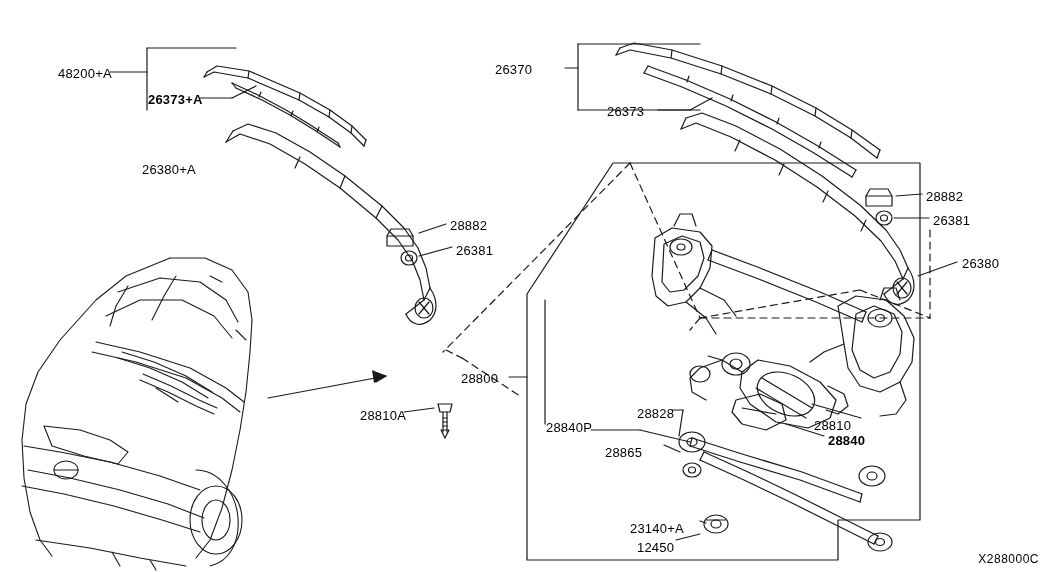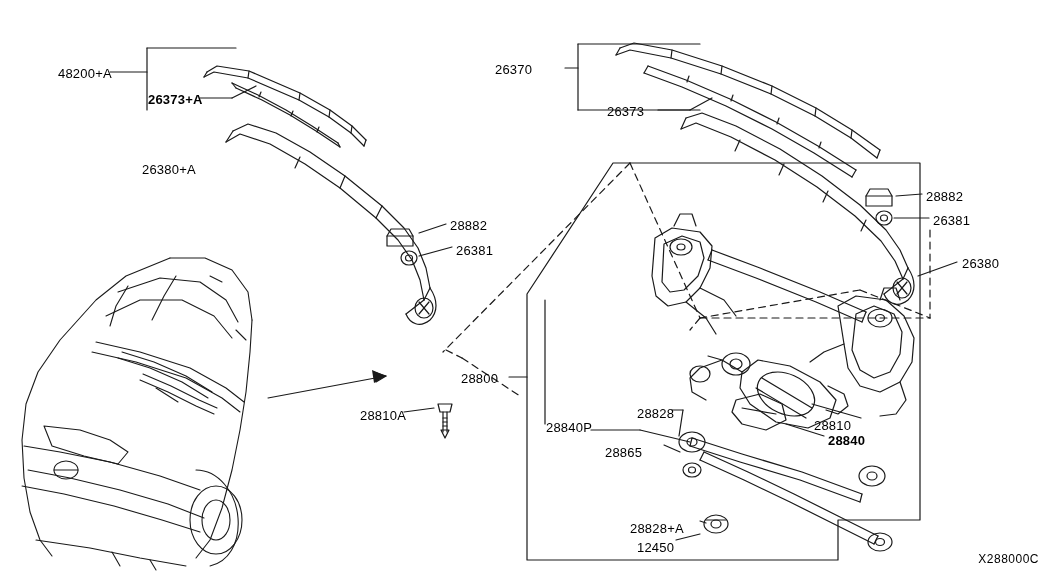--- a/index.html
+++ b/index.html
@@ -319,17 +319,17 @@
     <div class="lbl" style="left: 926px; top: 189px;">28882</div>
     <div class="lbl" style="left: 933px; top: 213px;">26381</div>
     <div class="lbl" style="left: 962px; top: 256px;">26380</div>
     <div class="lbl" style="left: 461px; top: 371px;">28800</div>
     <div class="lbl" style="left: 360px; top: 408px;">28810A</div>
     <div class="lbl" style="left: 637px; top: 406px;">28828</div>
     <div class="lbl" style="left: 814px; top: 418px;">28810</div>
     <div class="lbl" style="left: 546px; top: 420px;">28840P</div>
     <div class="lbl" style="left: 828px; top: 433px; font-weight: bold;">28840</div>
     <div class="lbl" style="left: 605px; top: 445px;">28865</div>
-    <div class="lbl" style="left: 630px; top: 521px;">28828+A</div>
+    <div class="lbl" style="left: 630px; top: 521px;">23140+A</div>
     <div class="lbl" style="left: 637px; top: 540px;">12450</div>
   </div>
 
 <div class="code">X288000C</div>
 
 </body></html>

